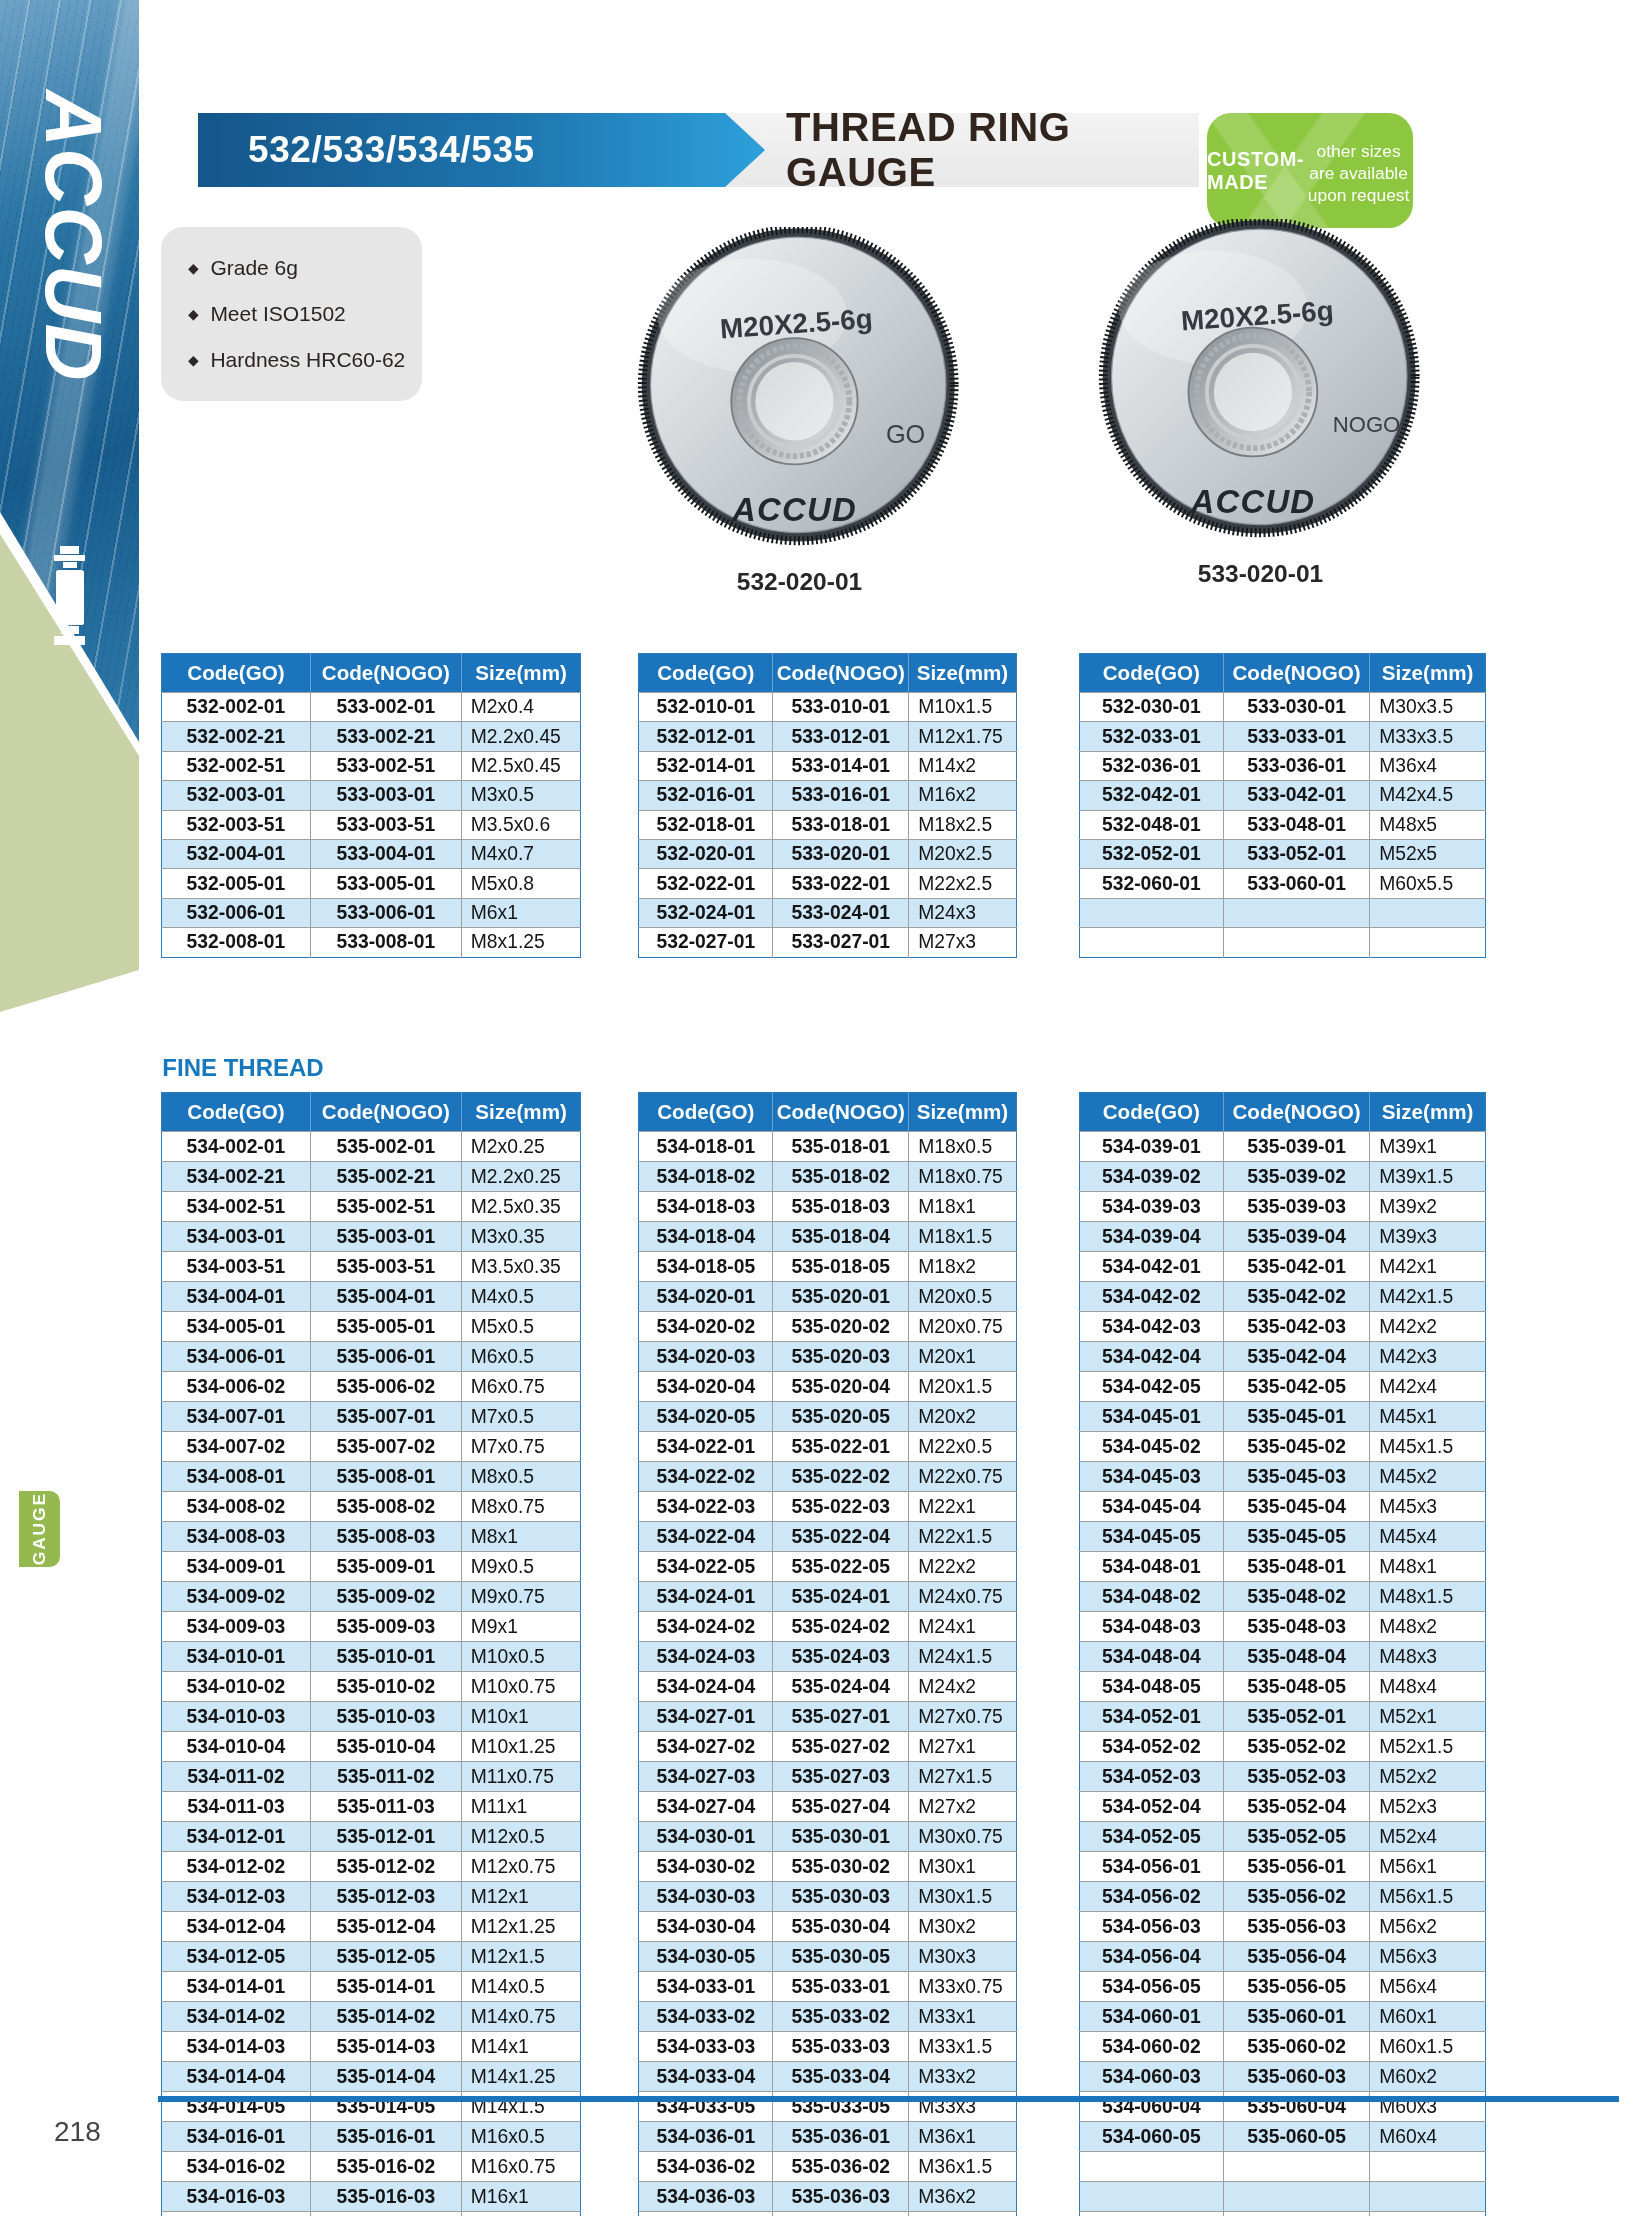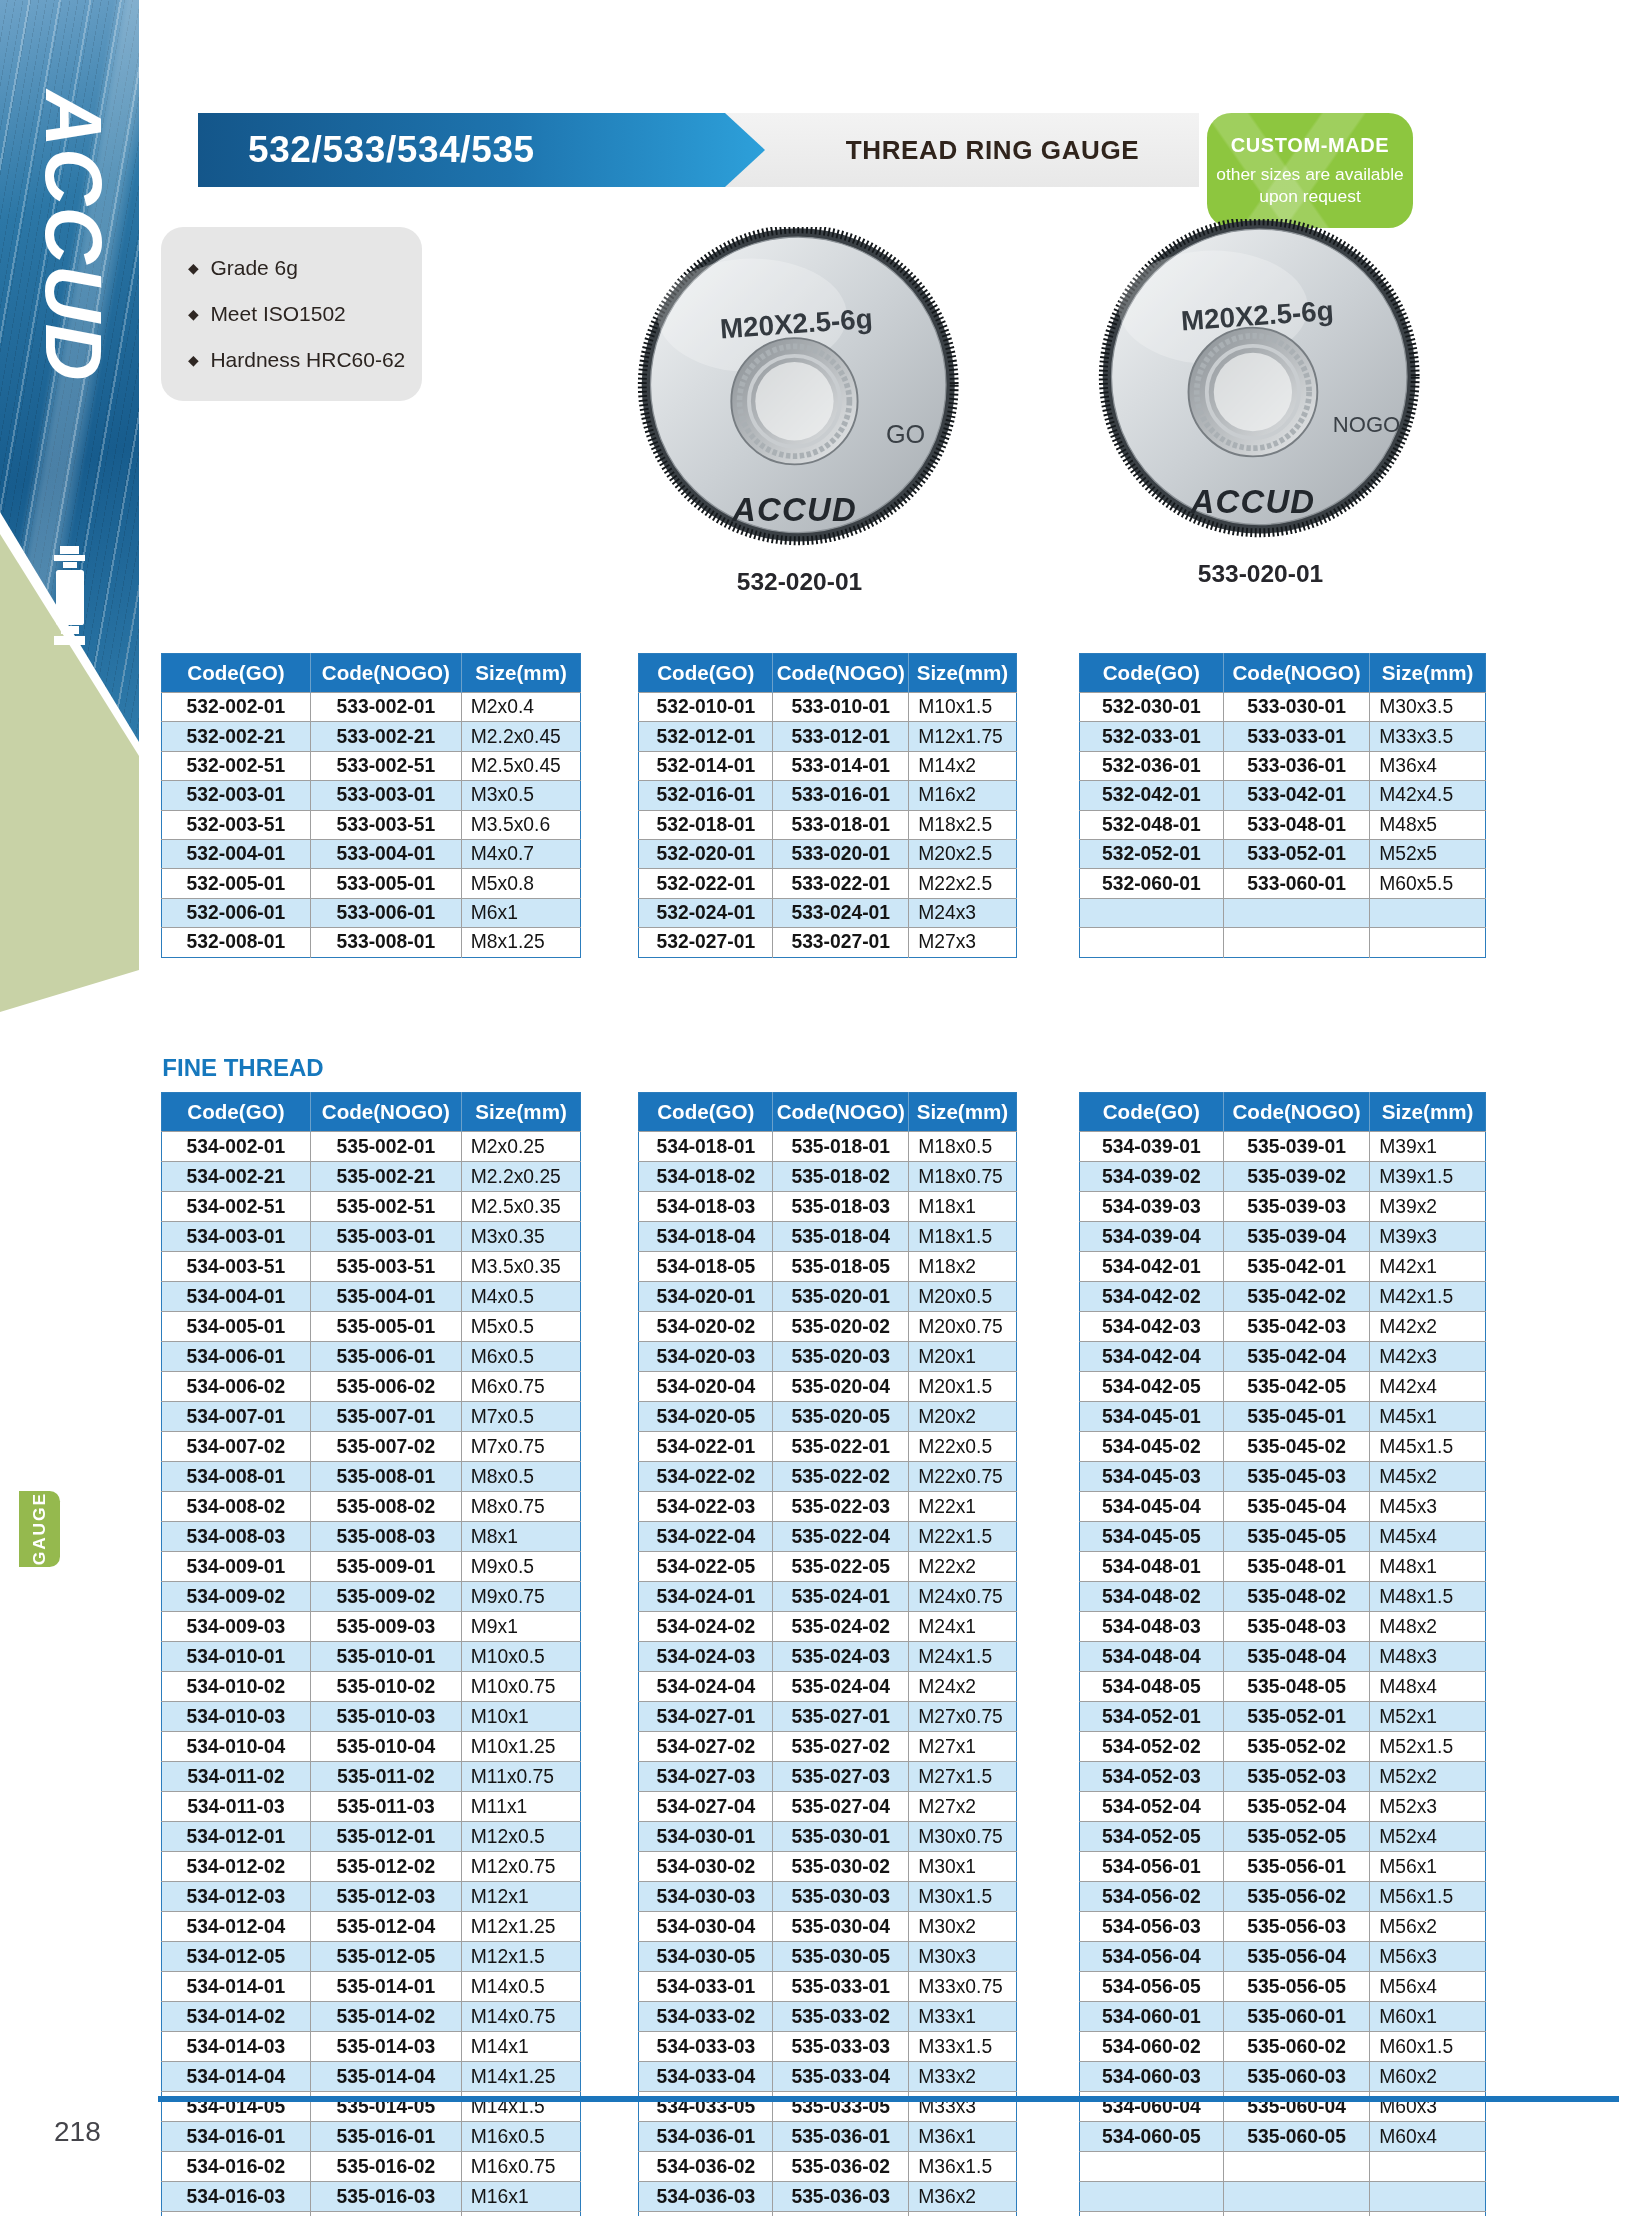--- a/index.html
+++ b/index.html
@@ -48,32 +48,32 @@
     writing-mode:vertical-rl;transform:rotate(180deg);
     color:#fff;font-weight:bold;font-size:17.4px;letter-spacing:1.9px;
   }
   .page-num{position:absolute;left:54px;top:2116px;font-size:28px;color:#44444a;}
   
   .banner-gray{
     position:absolute;left:722px;top:113px;width:477px;height:74px;
     background:linear-gradient(#f3f3f3,#e8e8e8);
     display:flex;align-items:center;justify-content:center;padding-left:64px;box-sizing:border-box;
   }
-  .banner-gray .title{font-size:26px;font-weight:bold;color:#30241c;letter-spacing:0.6px;}
+  .banner-gray .title{font-size:40px;font-weight:bold;color:#30241c;letter-spacing:0.6px;}
   .banner-blue{
     position:absolute;left:198px;top:113px;width:567px;height:74px;
     background:linear-gradient(90deg,#14568a 0%,#1e74ae 55%,#2da0da 100%);
     clip-path:polygon(0 0,calc(100% - 40px) 0,100% 50%,calc(100% - 40px) 100%,0 100%);
     display:flex;align-items:center;padding-left:50px;box-sizing:border-box;
   }
   .banner-blue .models{font-size:37px;font-weight:bold;color:#ffffff;letter-spacing:0.6px;}
   .badge{
     position:absolute;left:1207px;top:113px;width:206px;height:115px;
     background:#8dc63f;border-radius:24.5px;overflow:hidden;
-    display:flex;flex-direction:column;align-items:center;justify-content:center;
+    display:flex;flex-direction:row;align-items:center;justify-content:center;
   }
   .badge::before{
     content:"";position:absolute;inset:-13px;
     background:
       linear-gradient(55deg,transparent 30%,rgba(255,255,255,.16) 31% 43%,transparent 44%),
       linear-gradient(-55deg,transparent 45%,rgba(255,255,255,.16) 46% 58%,transparent 59%);
   }
   .badge .b-title{position:relative;font-size:20px;font-weight:bold;color:#fff;letter-spacing:0.6px;}
   .badge .b-sub{position:relative;font-size:17.4px;color:#fff;line-height:22px;text-align:center;margin-top:5.2px;}
   

